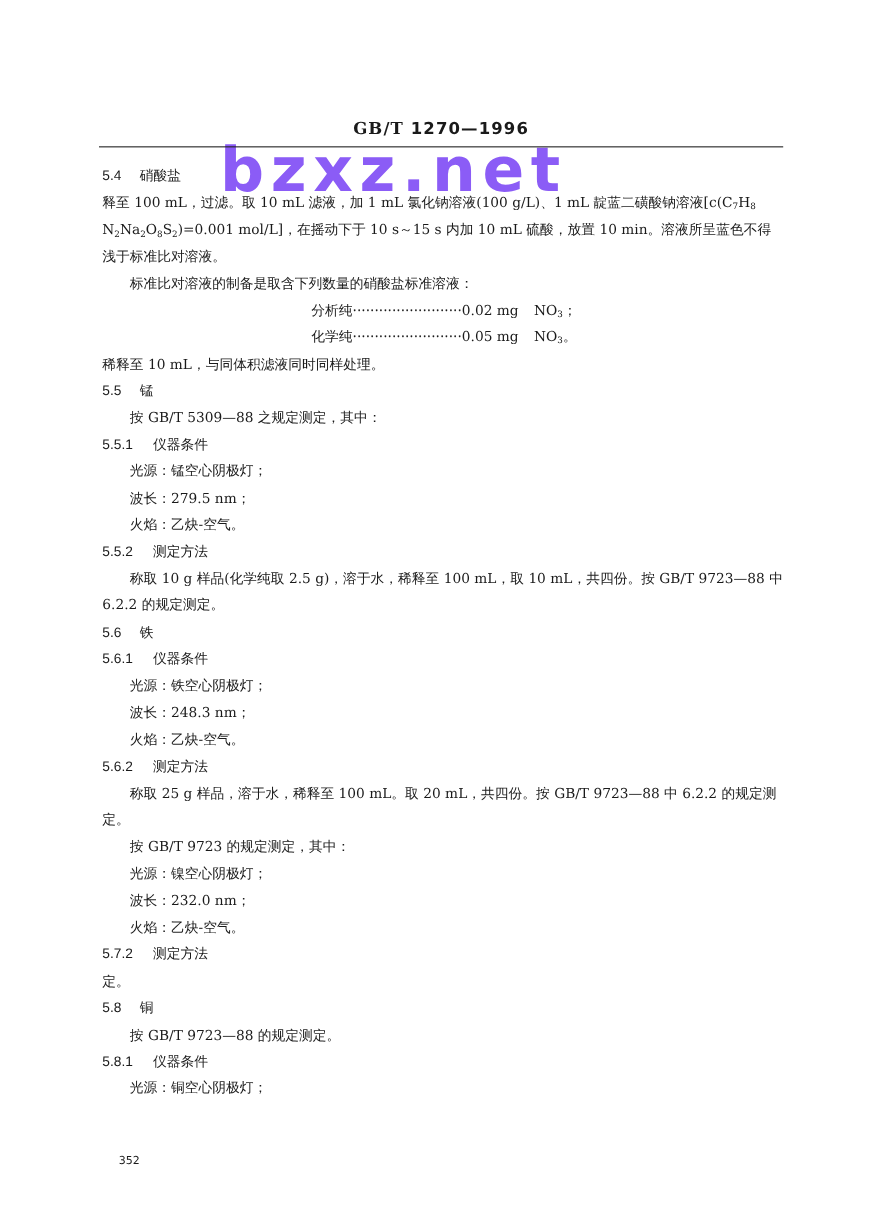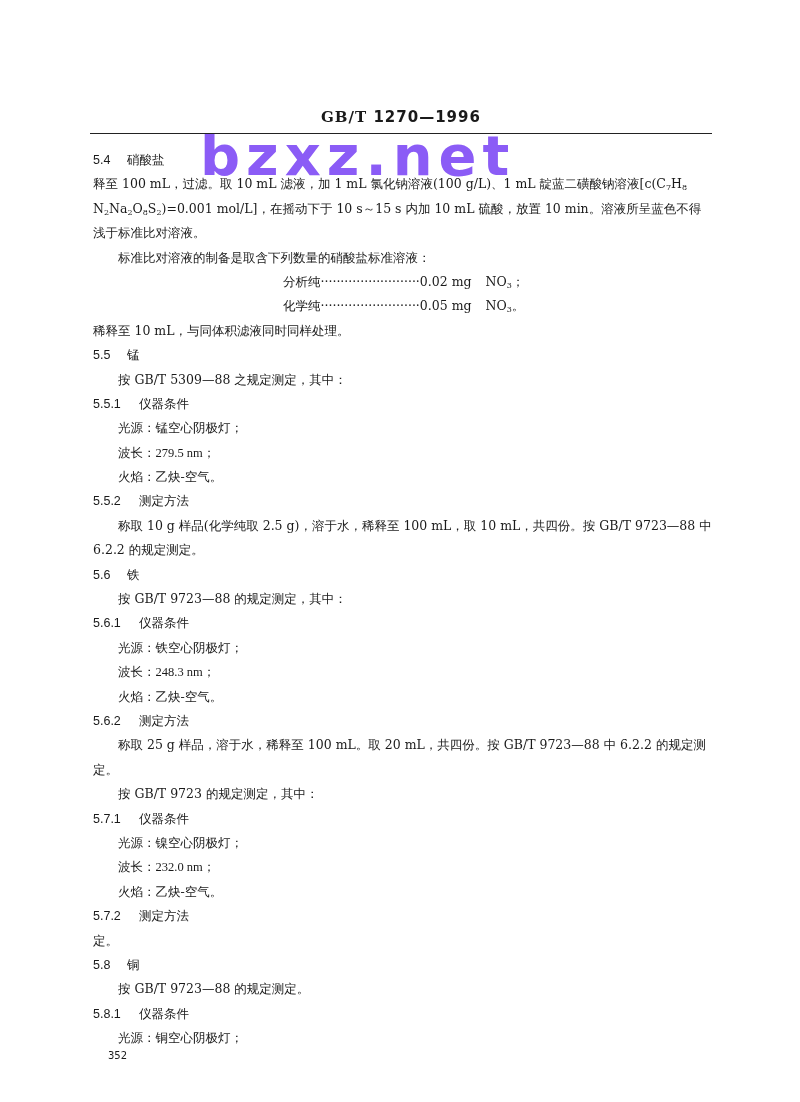--- a/index.html
+++ b/index.html
@@ -10,21 +10,21 @@
   .header { position:absolute; left:90px; top:108px; width:622px; text-align:center;
             font-size:15px; font-weight:bold; letter-spacing:1px; z-index:1; }
   .header .num { font-family:"DejaVu Sans","Liberation Sans",sans-serif; font-weight:bold; }
   .rule { position:absolute; left:90px; top:133px; width:622px; height:0; border-top:1.5px solid #222; z-index:1; }
   .content { position:absolute; left:93px; top:148px; width:622px; font-size:12.5px; line-height:24.4px; z-index:1; }
   .line { white-space:nowrap; height:24.4px; }
   .sec { font-family:Liberation Sans, sans-serif; }
   .sec .no { display:inline-block; min-width:40px; margin-right:6px; }
   .sec .no.short { min-width:28px; }
   .ind { padding-left:25px; }
-  .ind2 { padding-left:25px;font-family:Liberation Serif, serif; }
+  .ind2 { padding-left:25px; }
   .cont { padding-left:0; }
   .std { padding-left:190px; }
   .std .dots { letter-spacing:0px; }
   .std .unit { display:inline-block; margin-left:14px; }
   sub { font-size:8px; vertical-align:-2px; line-height:0; }
   .pageno { position:absolute; left:108px; top:1050px; font-size:10px; font-family:"DejaVu Sans","Liberation Sans",sans-serif; z-index:1; }
 </style>
 </head>
 <body>
 
@@ -69,37 +69,33 @@
   <div class="line ind2">火焰：乙炔-空气。</div>
   <div class="line sec">
     <span class="no">5.5.2</span><span>测定方法</span>
   </div>
   <div class="line ind">称取 10 g 样品(化学纯取 2.5 g)，溶于水，稀释至 100 mL，取 10 mL，共四份。按 GB/T 9723—88 中</div>
   <div class="line cont">6.2.2 的规定测定。</div>
 
   <div class="line sec">
     <span class="no short">5.6</span><span>铁</span>
   </div>
-  <div class="line ind">按 GB/T 9723—88 的规定测定，其中：</div>
   <div class="line sec">
     <span class="no">5.6.1</span><span>仪器条件</span>
   </div>
   <div class="line ind2">光源：铁空心阴极灯；</div>
   <div class="line ind2">波长：248.3 nm；</div>
   <div class="line ind2">火焰：乙炔-空气。</div>
   <div class="line sec">
     <span class="no">5.6.2</span><span>测定方法</span>
   </div>
   <div class="line ind">称取 25 g 样品，溶于水，稀释至 100 mL。取 20 mL，共四份。按 GB/T 9723—88 中 6.2.2 的规定测</div>
   <div class="line cont">定。</div>
 
   <div class="line ind">按 GB/T 9723 的规定测定，其中：</div>
-  <div class="line sec">
-    <span class="no">5.7.1</span><span>仪器条件</span>
-  </div>
   <div class="line ind2">光源：镍空心阴极灯；</div>
   <div class="line ind2">波长：232.0 nm；</div>
   <div class="line ind2">火焰：乙炔-空气。</div>
   <div class="line sec">
     <span class="no">5.7.2</span><span>测定方法</span>
   </div>
   <div class="line cont">定。</div>
 
   <div class="line sec">
     <span class="no short">5.8</span><span>铜</span>

